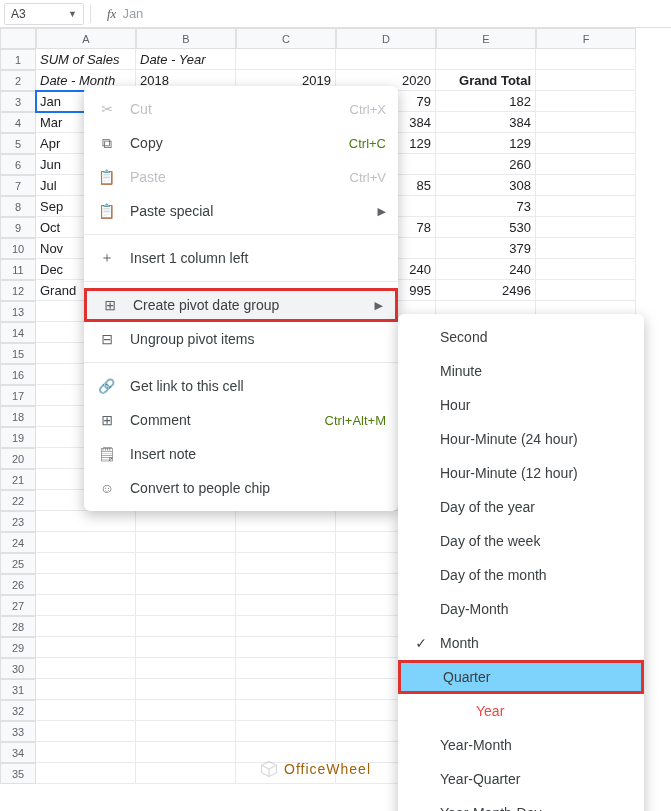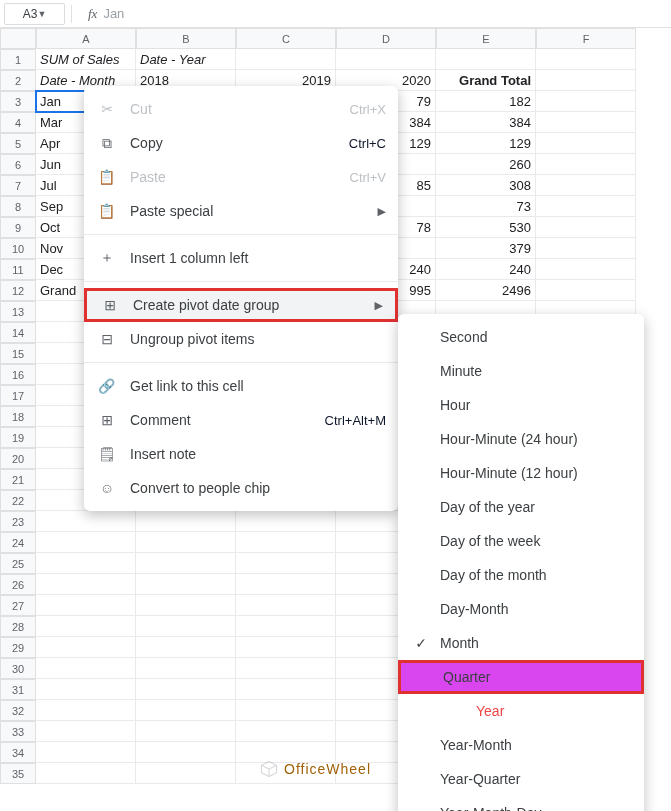--- a/index.html
+++ b/index.html
@@ -17,29 +17,29 @@
   
   .topbar {
     display: flex;
     align-items: center;
     height: 28px;
     border-bottom: 1px solid #e0e0e0;
     padding: 0 4px;
     gap: 6px;
   }
   .namebox {
-    width: 61px;
+    width: 80px;
     height: 22px;
     border: 1px solid #dadce0;
     display: flex;
     align-items: center;
     padding: 0 6px;
     font-size: 12px;
     color: #3c4043;
-    justify-content: center;
+    justify-content: space-between;
     border-radius: 2px;
   }
   .namebox .arrow { font-size: 9px; color: #5f6368;}
   .fx {
     font-style: italic;
     color: #5f6368;
     font-size: 13px;
     margin-left: 10px;
     font-family: "Times New Roman", serif;
   }
@@ -104,21 +104,21 @@
   .menu-item {
     display: flex;
     align-items: center;
     height: 34px;
     padding: 0 12px 0 14px;
     gap: 14px;
     position: relative;
   }
   .menu-item .icon { width: 18px; display: flex; justify-content: center; color: #5f6368;}
   .menu-item .label { flex: 1; }
-  .menu-item .shortcut { color: #0f172a; font-size: 13px;}
+  .menu-item .shortcut { color: #4d7c0f; font-size: 13px;}
   .menu-item .arrow-r { color: #5f6368; font-size: 11px;}
   .menu-item.disabled { color: #bdc1c6; }
   .menu-item.disabled .icon,
   .menu-item.disabled .shortcut { color: #bdc1c6; }
   .menu-sep { height: 1px; background: #e8eaed; margin: 6px 0; }
   .menu-item.hl {
     background: #f1f3f4;
   }
   .redbox { border: 3px solid #e03131; }
   .menu-item.hl.redbox { box-shadow: inset 0 0 0 0; }
@@ -137,21 +137,21 @@
     z-index: 11;
   }
   .sub-item {
     display: flex;
     align-items: center;
     height: 34px;
     padding: 0 14px 0 14px;
     gap: 10px;
   }
   .sub-item .check { width: 18px; text-align: center; color: #3c4043;}
-  .sub-item.hl { background: #d946ef; }
+  .sub-item.hl { background: #7dd3fc; }
   .sub-item.disabled { color: #ef4444; margin-left: 36px; }
   .watermark {
     position: absolute;
     left: 260px;
     top: 760px;
     color: #a16207;
     font-size: 14px;
     letter-spacing: 1px;
     display: flex;
     align-items: center;

